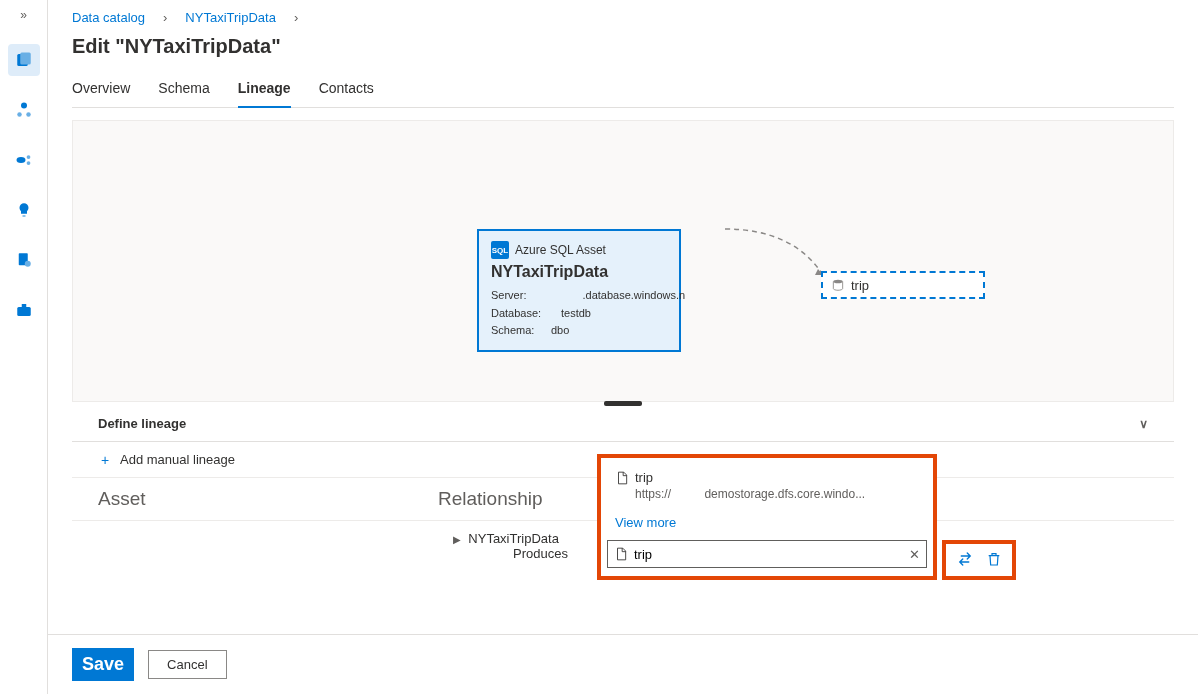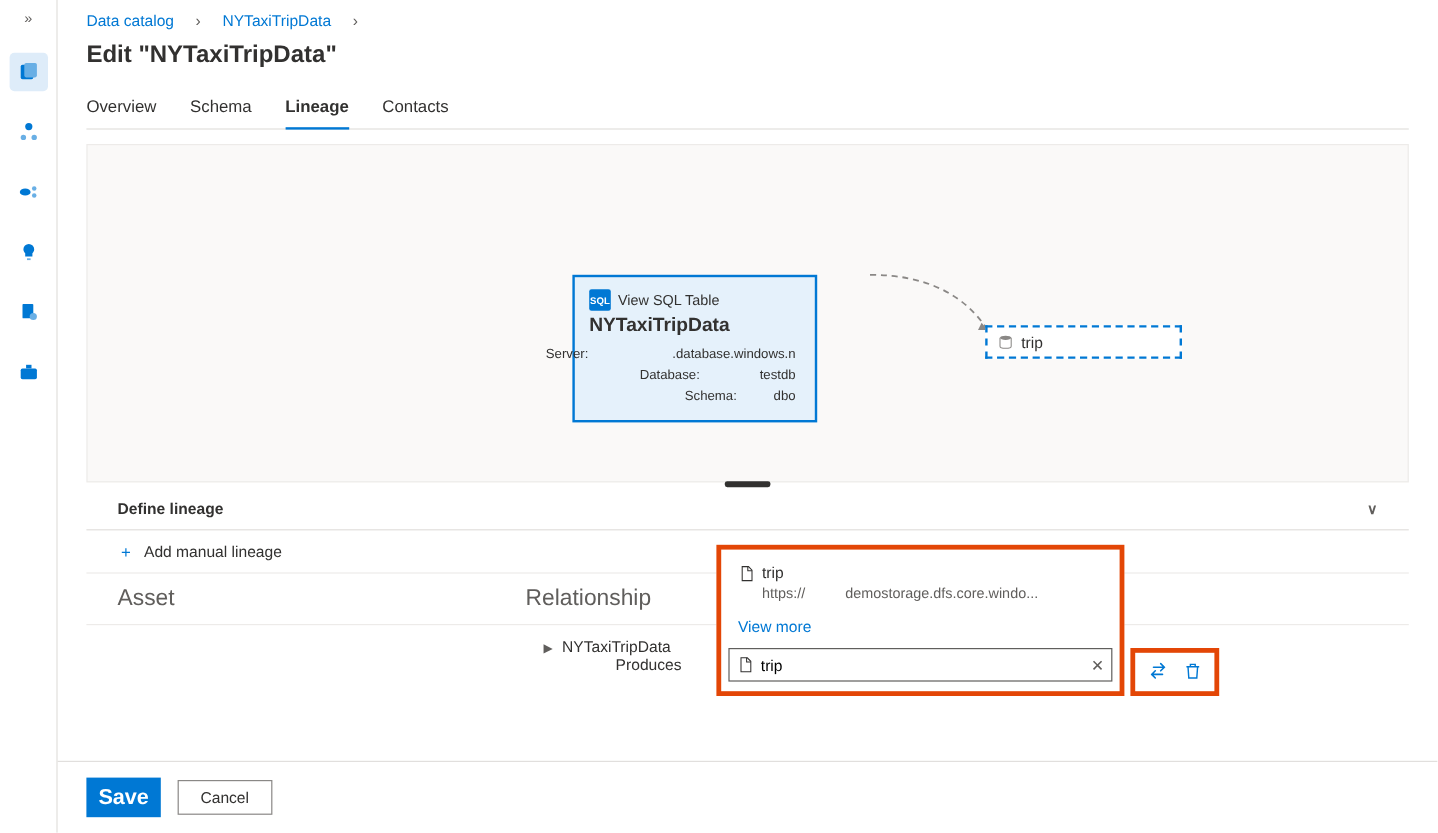--- a/index.html
+++ b/index.html
@@ -106,24 +106,23 @@
     font-size: 8px;
     font-weight: bold;
     display: flex; align-items: center; justify-content: center;
     border-radius: 2px;
   }
   .node-title {
     font-size: 16px; font-weight: 700;
     margin-bottom: 6px;
   }
   .node-row {
-    display: flex; gap: 18px;
+    display: flex; gap: 4px;
     font-size: 11px; color: #323130;
     line-height: 1.6;
-    justify-content: flex-end;
   }
   .node-row .k { width: 56px; color: #323130; }
   .node-row .v { color: #323130; }
 
   .edge {
     position: absolute;
     left: 650px; top: 106px;
     width: 150px; height: 50px;
   }
 
@@ -337,30 +336,30 @@
     <div class="tab">Schema</div>
     <div class="tab active">Lineage</div>
     <div class="tab">Contacts</div>
   </div>
 
   <div class="lineage-canvas">
 
     <div class="node-main">
       <div class="node-type">
         <span class="sql-icon">SQL</span>
-        <span>View SQL Table</span>
+        <span>Azure SQL Asset</span>
       </div>
       <div class="node-title">NYTaxiTripData</div>
       <div class="node-row">
         <span class="k">Server:</span>
         <span class="v" style="margin-left:52px">.database.windows.n</span>
       </div>
       <div class="node-row">
         <span class="k">Database:</span>
-        <span class="v" style="margin-left:26px">testdb</span>
+        <span class="v" style="margin-left:10px">testdb</span>
       </div>
       <div class="node-row">
         <span class="k">Schema:</span>
         <span class="v">dbo</span>
       </div>
     </div>
 
     <svg class="edge">
       <path d="M2 2 Q 70 2 100 48" stroke="#8a8886" stroke-width="1.5" stroke-dasharray="5,4" fill="none"></path>
       <path d="M95 42 L100 48 L92 48 Z" fill="#8a8886"></path>

